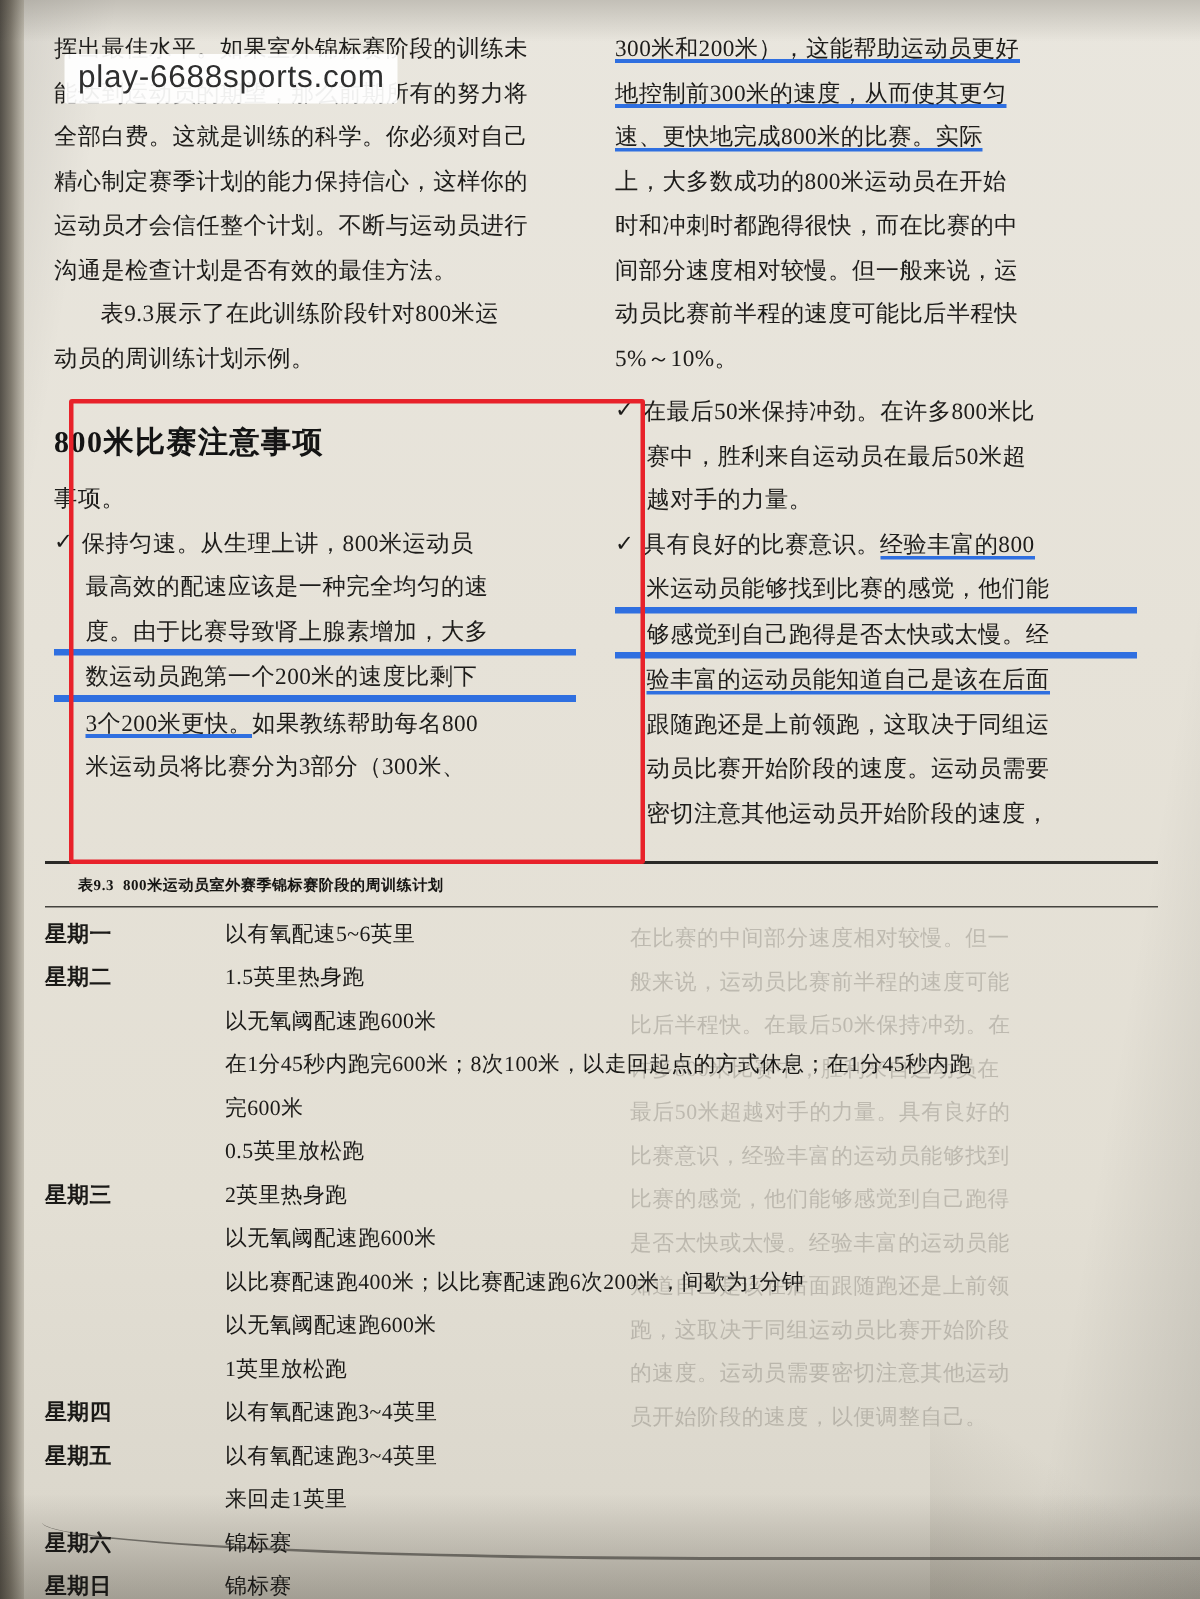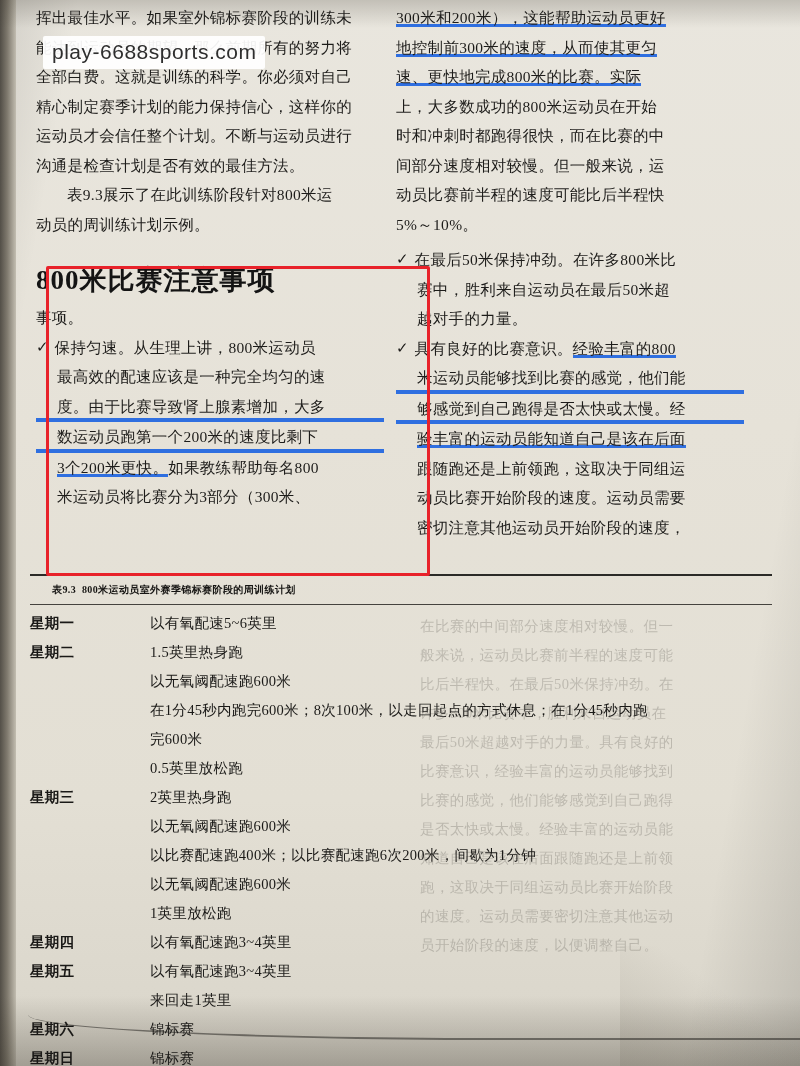--- a/index.html
+++ b/index.html
@@ -57,24 +57,24 @@
     z-index: 40;
     white-space: nowrap;
     margin-left: 11px;
   }
 
   
   .columns {
     position: absolute;
     left: 36px;
     right: 22px;
-    top: 3px;
+    top: 18px;
     height: 560px;
     display: flex;
-    gap: 12px;
+    gap: 26px;
     z-index: 5;
   }
   .col {
     width: 348px;
     position: relative;
   }
   .col p,
   .col .line {
     margin: 0;
     color: #1d1c1a;
@@ -123,21 +123,21 @@
     top: 266px;
     width: 378px;
     height: 304px;
     border: 3px solid #e8222a;
     border-radius: 2px;
     z-index: 20;
     pointer-events: none;
   }
 
   .callout-title {
-    font-size: 27px;
+    font-size: 20px;
     font-weight: bold;
     letter-spacing: 1px;
     color: #141414;
     margin: 0 0 6px 0;
     line-height: 34px;
   }
 
   
   .table-wrap {
     position: absolute;

